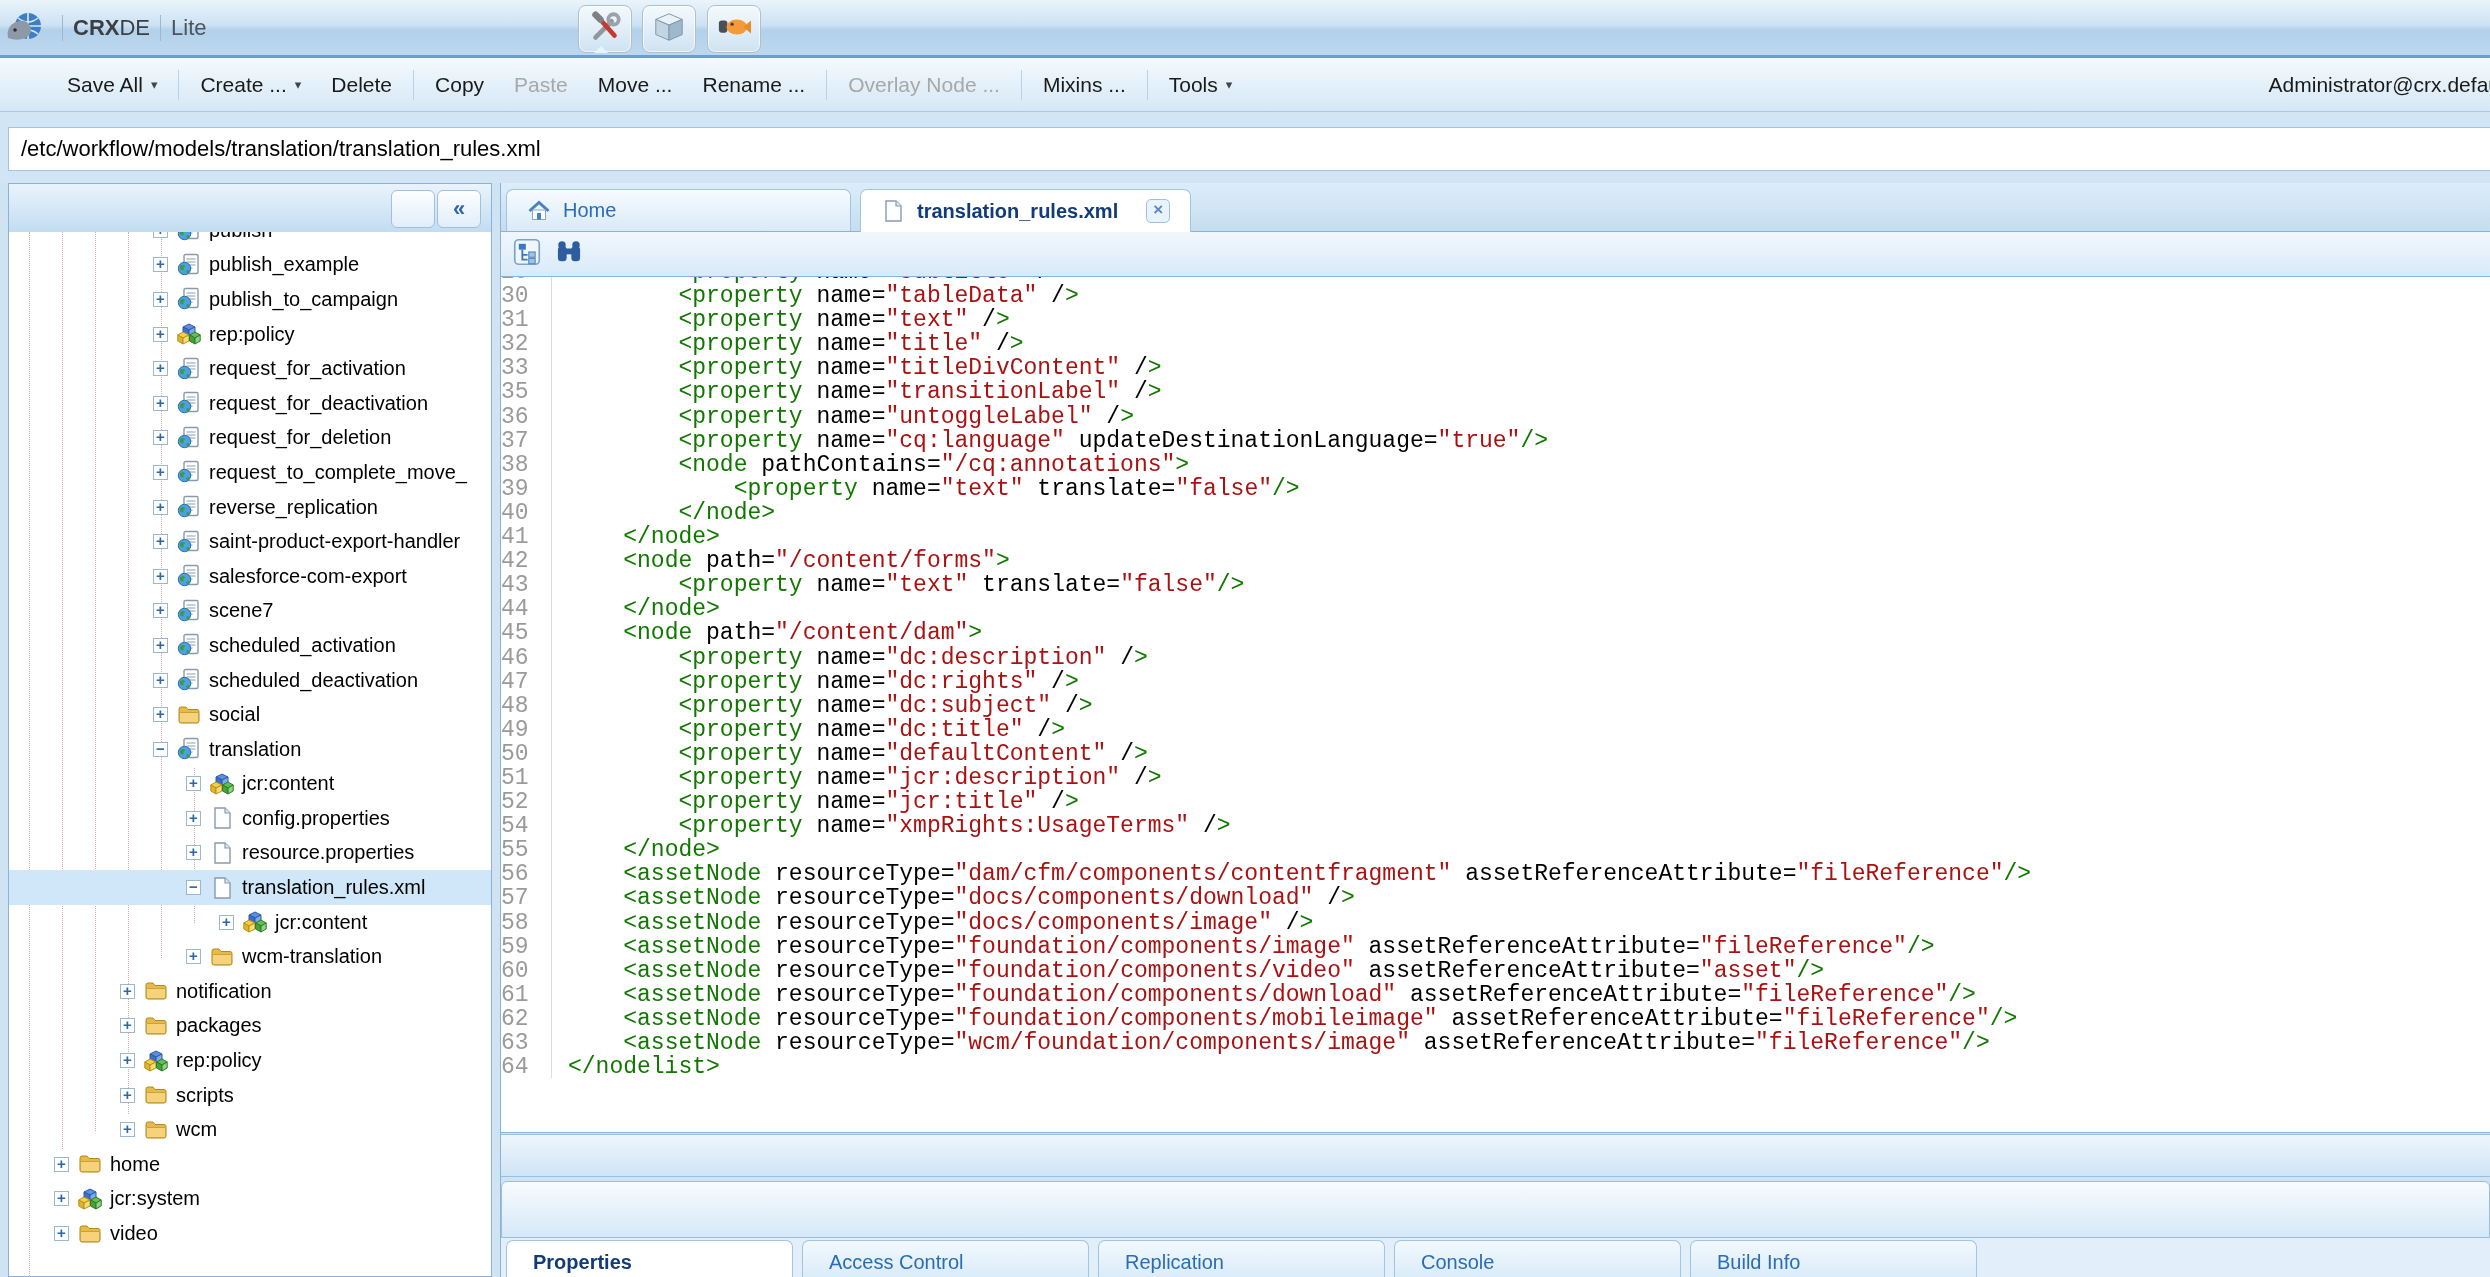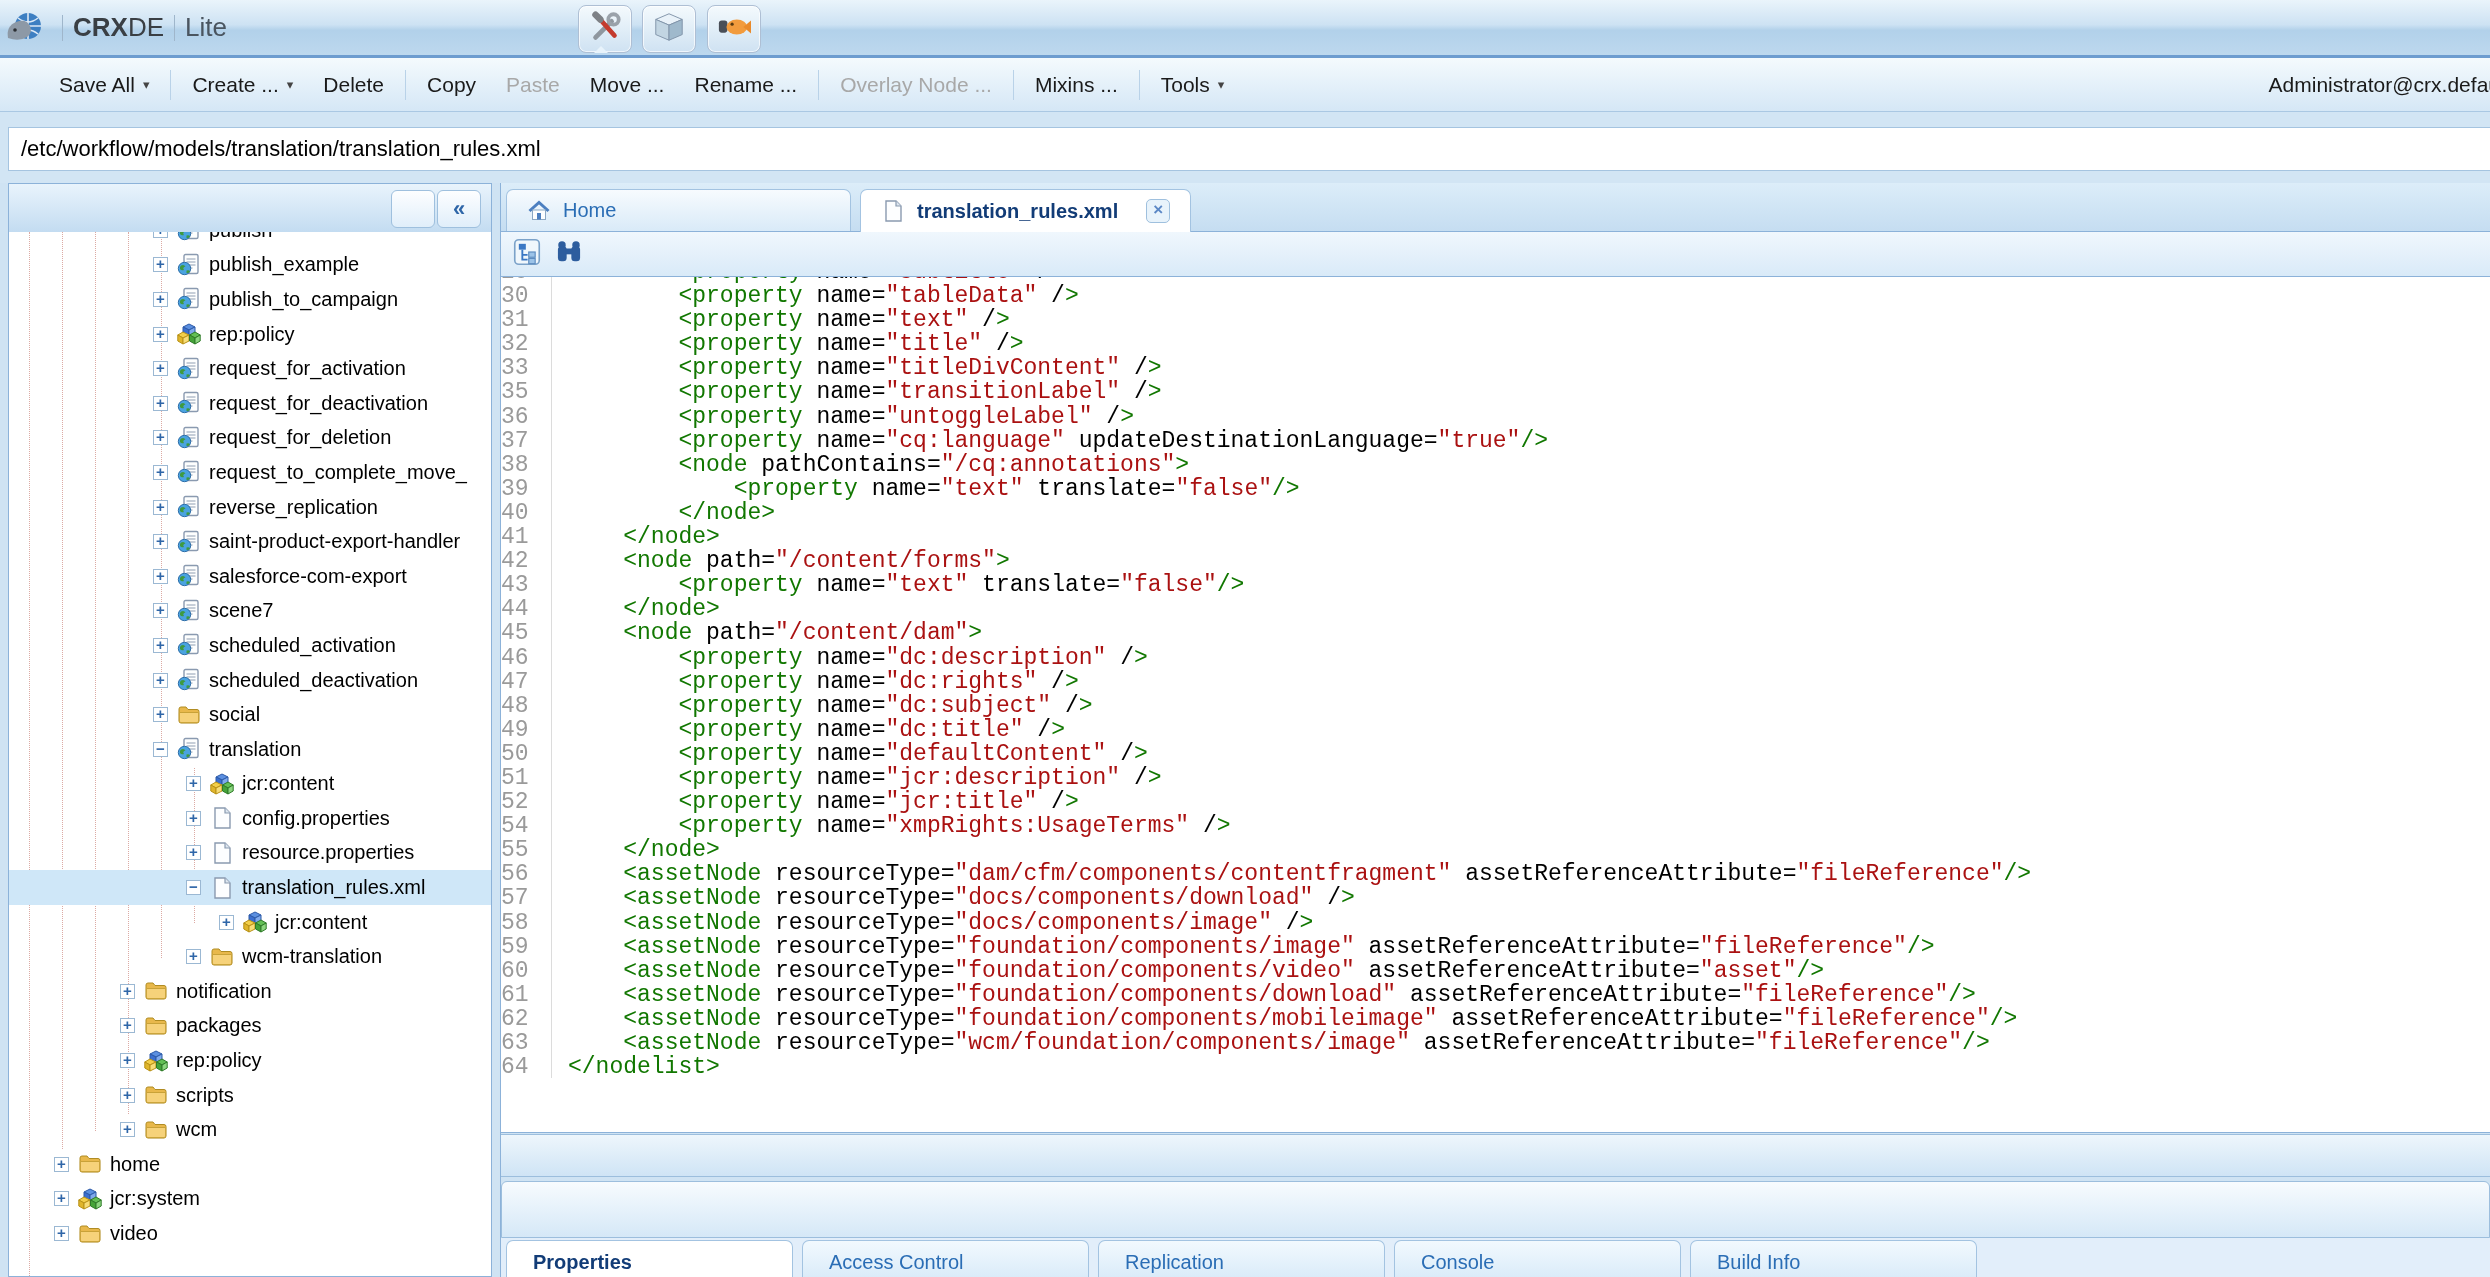--- a/index.html
+++ b/index.html
@@ -6,34 +6,34 @@
   #page{position:relative;width:2490px;height:1277px;overflow:hidden;
         background:#cfe3f3;font-family:"Liberation Sans",sans-serif;
         -webkit-font-smoothing:antialiased;}
 
   
   #titlebar{position:absolute;left:0;top:0;width:100%;height:58px;
     background:linear-gradient(#eaf4fb 0%,#cde2f3 45%,#b2d1ea 55%,#bdd8ee 100%);
     border-bottom:3px solid #6d9ccf;box-sizing:border-box;display:flex;align-items:center;}
   #logo{width:40px;height:40px;margin:0 8px 0 4px;}
   .vsep{width:1px;height:26px;background:#9fb6cb;margin:0 10px;}
-  #brand{font-size:26px;color:#3a3f44;display:flex;align-items:center;}
+  #brand{font-size:22px;color:#3a3f44;display:flex;align-items:center;}
   #brand .b{font-weight:bold;}
   #brand .lite{color:#4a5560;}
   .appbtn{position:absolute;top:5px;width:52px;height:46px;border:1px solid #aebfd4;
     border-radius:8px;background:linear-gradient(#f4fafd,#cfe2f2);
     box-shadow:inset 0 0 0 1px #ffffffaa;display:flex;align-items:center;justify-content:center;}
   .appbtn svg{width:34px;height:34px;}
   #app-caret{position:absolute;left:594px;top:46px;width:0;height:0;
     border:7px solid transparent;border-bottom-color:#e8f3fb;border-top-width:0;}
 
   
   #menubar{position:absolute;left:0;top:58px;width:100%;height:54px;
     background:linear-gradient(#f4fafd,#d5e7f6);border-bottom:1px solid #aac8e3;
-    box-sizing:border-box;display:flex;align-items:center;padding-left:0;}
+    box-sizing:border-box;display:flex;align-items:center;padding-left:8px;}
   #refresh-btn{width:34px;height:34px;margin-right:10px;display:flex;align-items:center;justify-content:center;}
   .mitem{font-size:21px;color:#1a1a1a;padding:8px 15px;white-space:nowrap;display:flex;align-items:center;gap:8px;}
   .mitem.disabled{color:#a8a8a8;}
   .mitem .caret{font-size:13px;color:#444;}
   .msep{width:1px;height:30px;background:#b9d2e8;margin:0 6px;}
   #user{position:absolute;right:-10px;top:0;height:54px;display:flex;align-items:center;
     font-size:21px;color:#1a1a1a;white-space:nowrap;}
 
   
   #pathrow{position:absolute;left:0;top:112px;width:100%;height:71px;background:#d2e5f4;}

